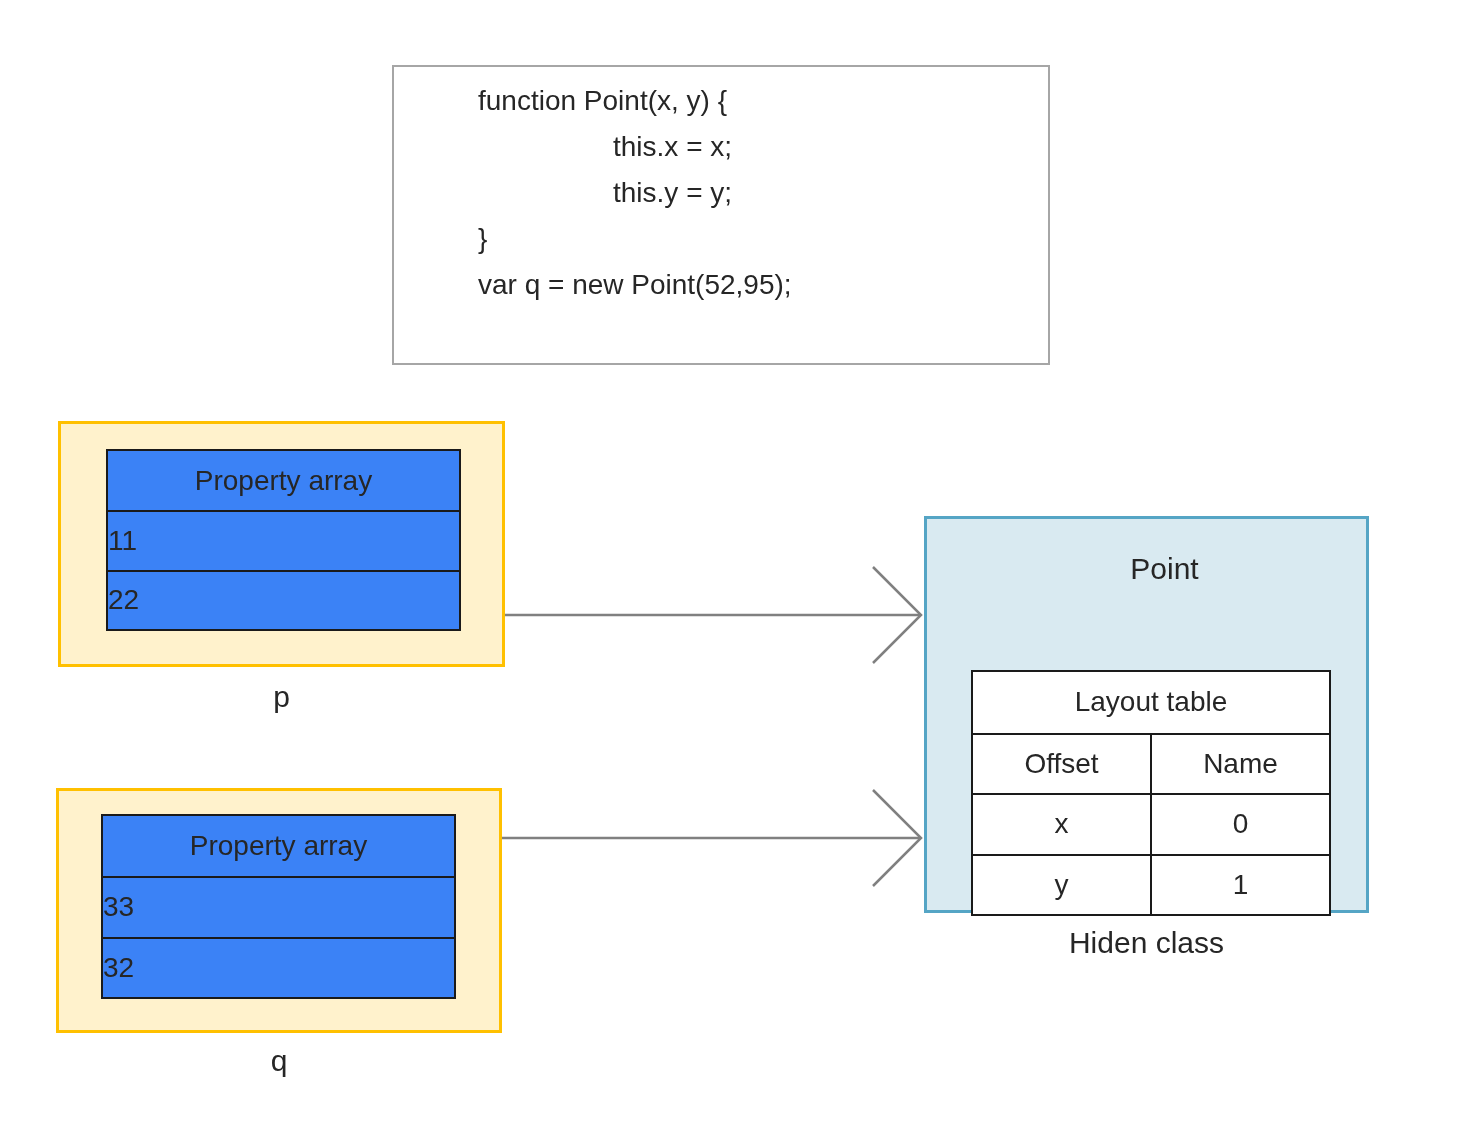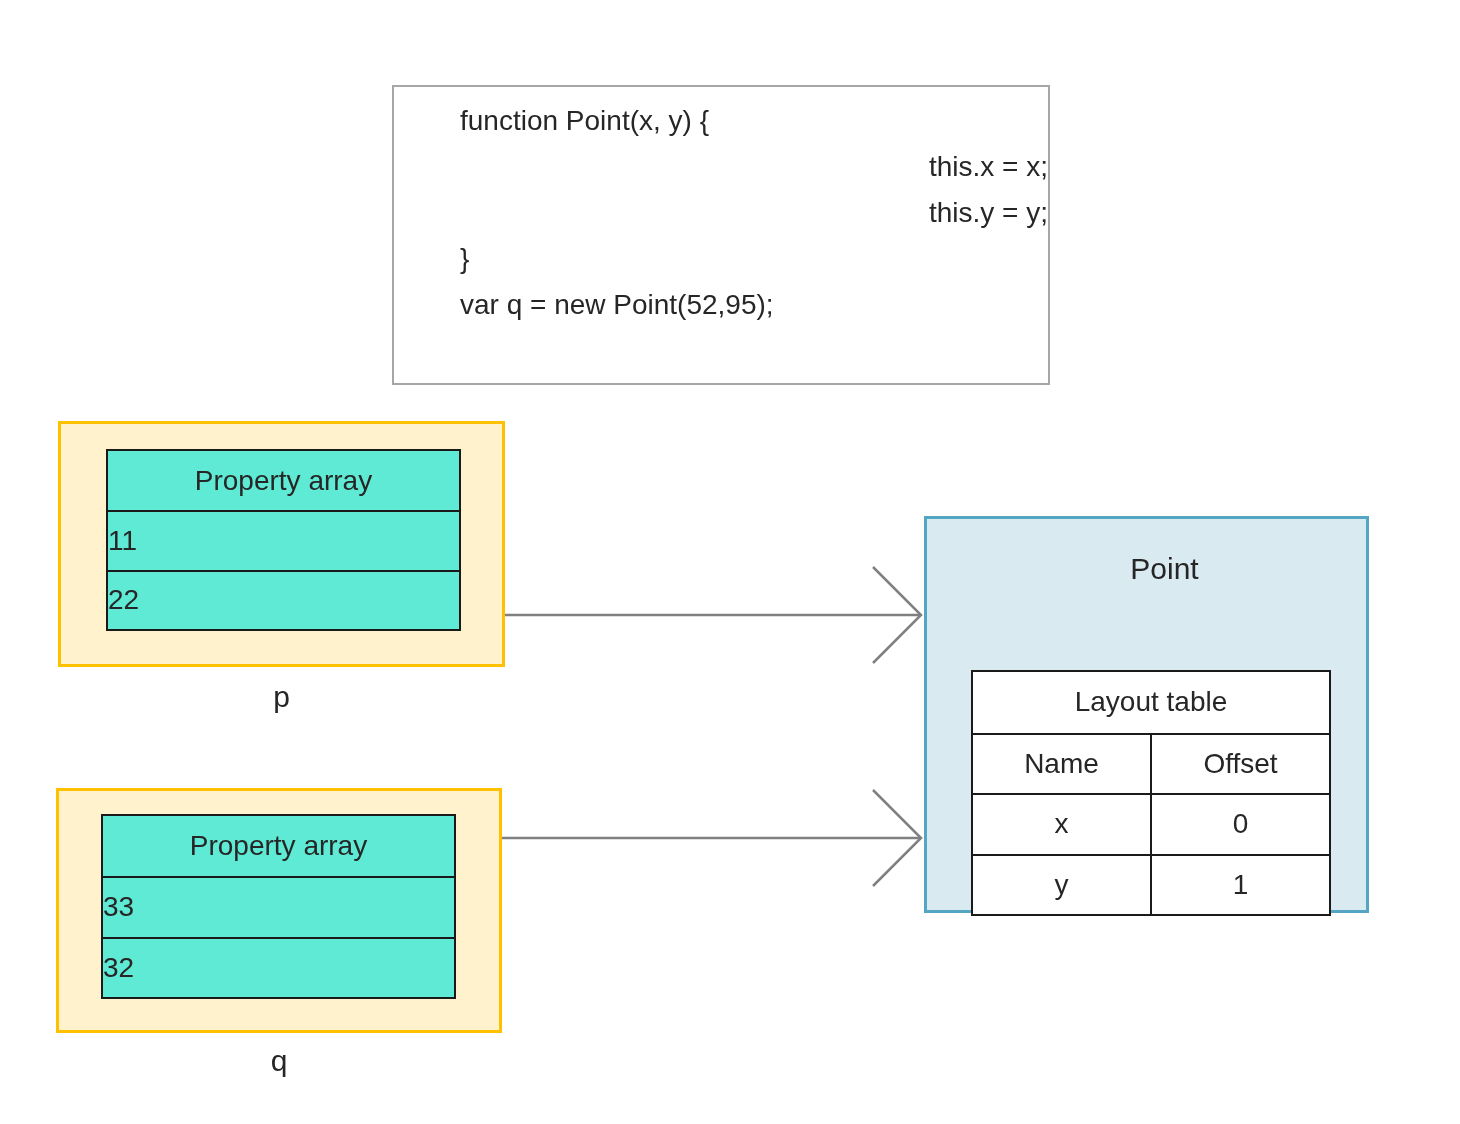--- a/index.html
+++ b/index.html
@@ -25,45 +25,44 @@
   }
 
   
   .code-box {
     position: absolute;
     left: 392px; top: 65px;
     width: 658px; height: 300px;
     box-sizing: border-box;
     border: 2px solid var(--code_border);
     background: #ffffff;
-    padding: 11px 0 0 66px;
-    margin-top: 20px;
+    padding: 11px 0 0 84px;
   }
   .code-line {
     font-size: 28px;
     line-height: 46px;
     white-space: pre;
   }
-  .code-line.indent { padding-left: 135px; text-align: right; }
+  .code-line.indent { padding-left: 135px; }
 
   
   .obj-box {
     position: absolute;
     box-sizing: border-box;
     border: 3px solid var(--object_border);
     background: var(--object_fill);
   }
   .obj-box.p { left: 58px; top: 421px; width: 447px; height: 246px; }
   .obj-box.q { left: 56px; top: 788px; width: 446px; height: 245px; }
 
   .prop-table {
     position: absolute;
     box-sizing: border-box;
     border: 2px solid var(--table_border);
-    background: #5eead4;
+    background: #3b82f6;
   }
   .obj-box.p .prop-table { left: 45px; top: 25px; width: 355px; height: 182px; }
   .obj-box.q .prop-table { left: 42px; top: 23px; width: 355px; height: 185px; }
   .prop-row {
     box-sizing: border-box;
     height: 33.3333%;
     display: flex;
     align-items: center;
     font-size: 28px;
   }
@@ -187,27 +186,28 @@
     </g>
   </svg>
 
   <div class="class-box">
     <div class="class-title">Point</div>
     <div class="layout-table">
       <div class="lt-row">
         <div class="lt-span">Layout table</div>
       </div>
       <div class="lt-row">
+        <div class="lt-cell">Offset</div>
         <div class="lt-cell">Name</div>
-        <div class="lt-cell">Offset</div>
       </div>
       <div class="lt-row">
         <div class="lt-cell">x</div>
         <div class="lt-cell">0</div>
       </div>
       <div class="lt-row">
         <div class="lt-cell">y</div>
         <div class="lt-cell">1</div>
       </div>
     </div>
   </div>
+  <div class="class-caption">Hiden class</div>
 
 </div>
 
 </body></html>

